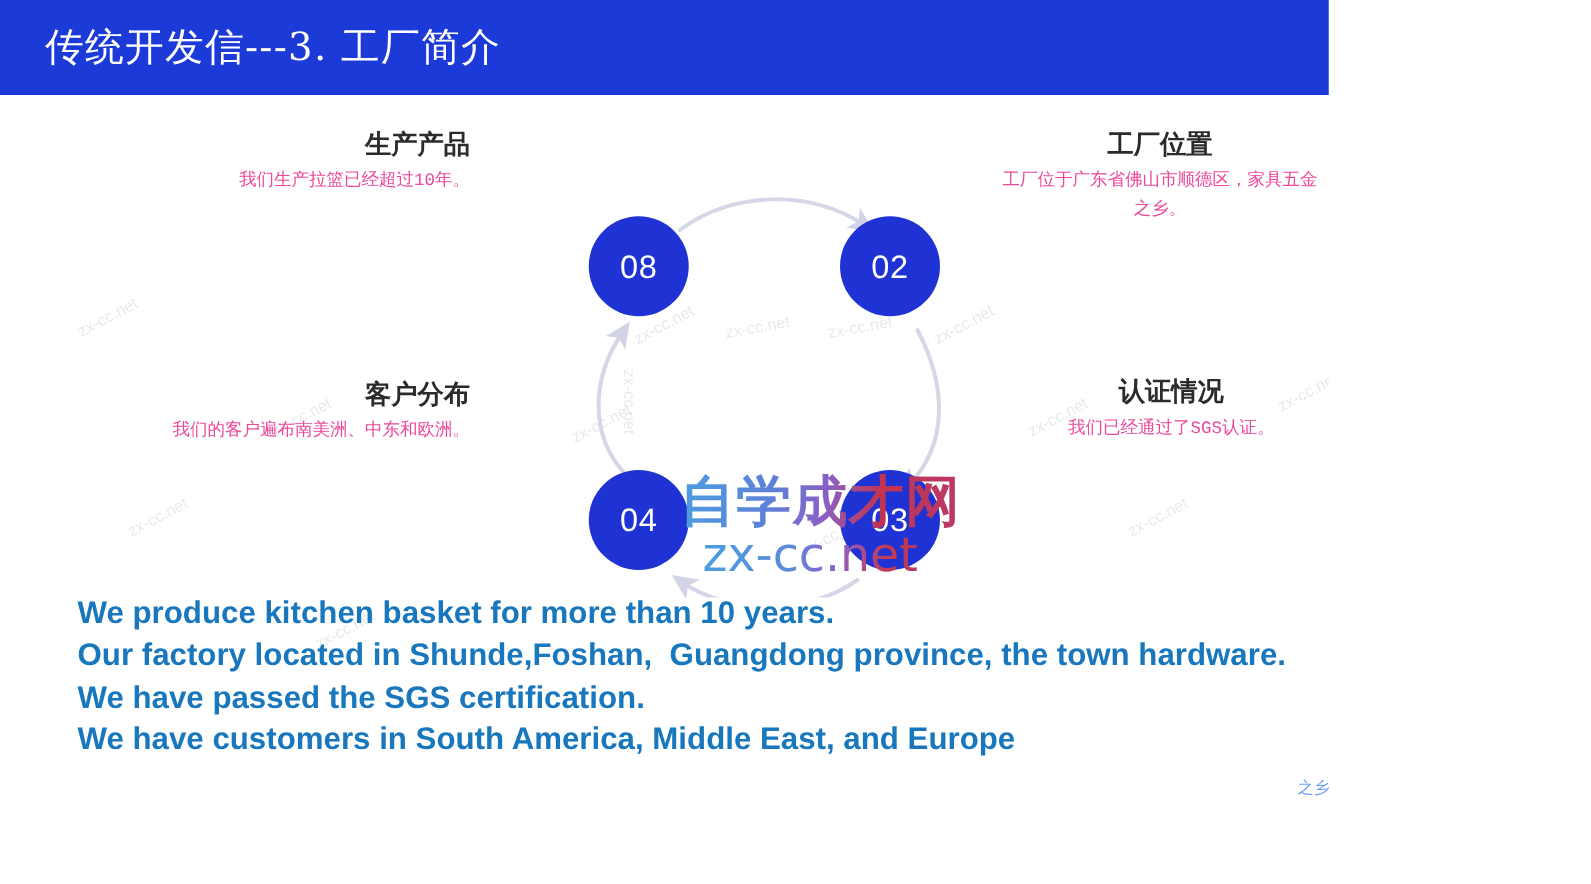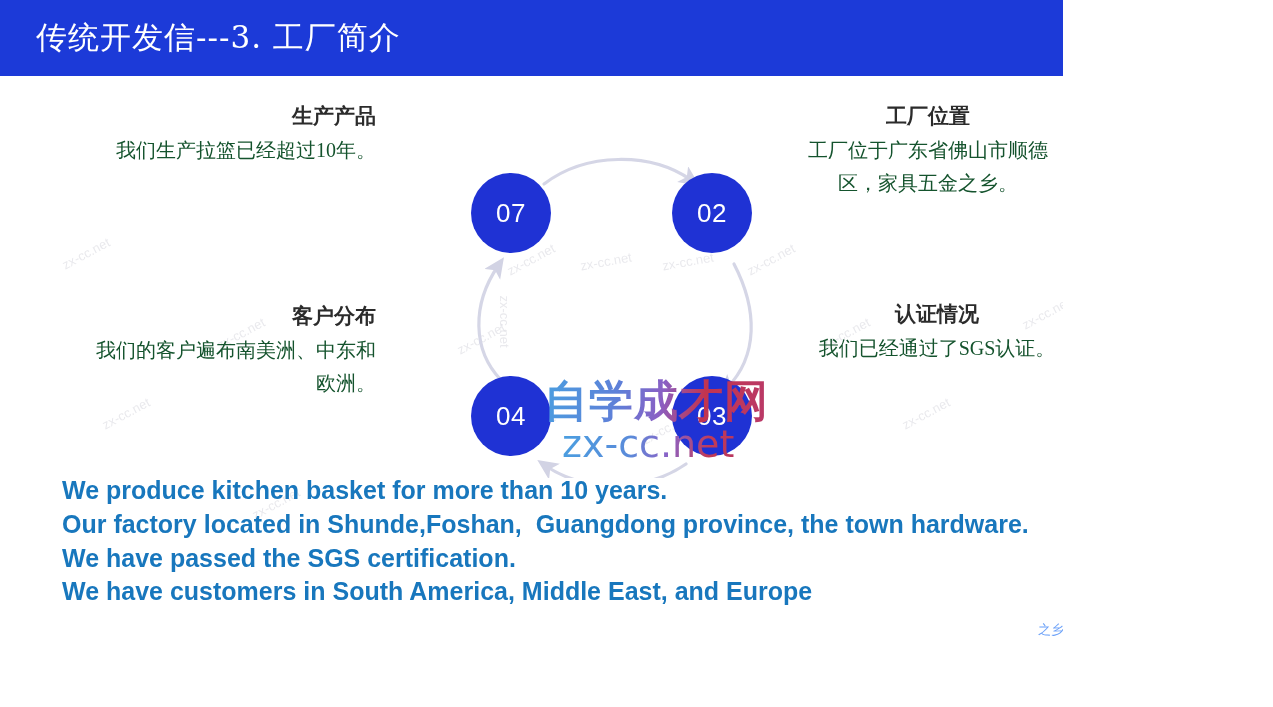--- a/index.html
+++ b/index.html
@@ -96,25 +96,25 @@
     position: absolute;
   }
   .blk-title {
     font-size: 21px;
     font-weight: bold;
     color: #2b2b2b;
     line-height: 1.35;
     font-family: "Liberation Sans", "DejaVu Sans", sans-serif;
   }
   .blk-body {
-    font-size: 20px;
-    color: #14532d;
+    font-size: 14px;
+    color: #ec4899;
     line-height: 1.65;
     margin-top: 4px;
-    font-family: Liberation Serif, serif;
+    font-family: Liberation Mono, monospace;
   }
   .align-right { text-align: right; }
   .align-left  { text-align: center; }
 
   #block-01 { left: 60px;  top: 26px;  width: 300px; }
   #block-02 { left: 782px; top: 26px;  width: 260px; }
   #block-03 { left: 70px;  top: 226px; width: 290px; }
   #block-04 { left: 786px; top: 224px; width: 270px; }
 
   
@@ -290,21 +290,21 @@
         <path d="M98 96 C 140 64, 205 64, 245 92" fill="none" stroke="#d5d6e6" stroke-width="3.2" stroke-linecap="round" marker-end="url(#ah)"></path>
 
         <path d="M288 176 C 312 222, 312 268, 281 300" fill="none" stroke="#d5d6e6" stroke-width="3.2" stroke-linecap="round" marker-end="url(#ah)"></path>
 
         <path d="M240 376 C 200 404, 138 404, 100 378" fill="none" stroke="#d5d6e6" stroke-width="3.2" stroke-linecap="round" marker-end="url(#ah)"></path>
 
         <path d="M55 292 C 26 262, 26 216, 52 178" fill="none" stroke="#d5d6e6" stroke-width="3.2" stroke-linecap="round" marker-end="url(#ah)"></path>
       </svg>
 
       <div class="node-circle" id="node-1">
-        <span>07</span>
+        <span>08</span>
       </div>
       <div class="node-circle" id="node-2">
         <span>02</span>
       </div>
       <div class="node-circle" id="node-3">
         <span>03</span>
       </div>
       <div class="node-circle" id="node-4">
         <span>04</span>
       </div>

